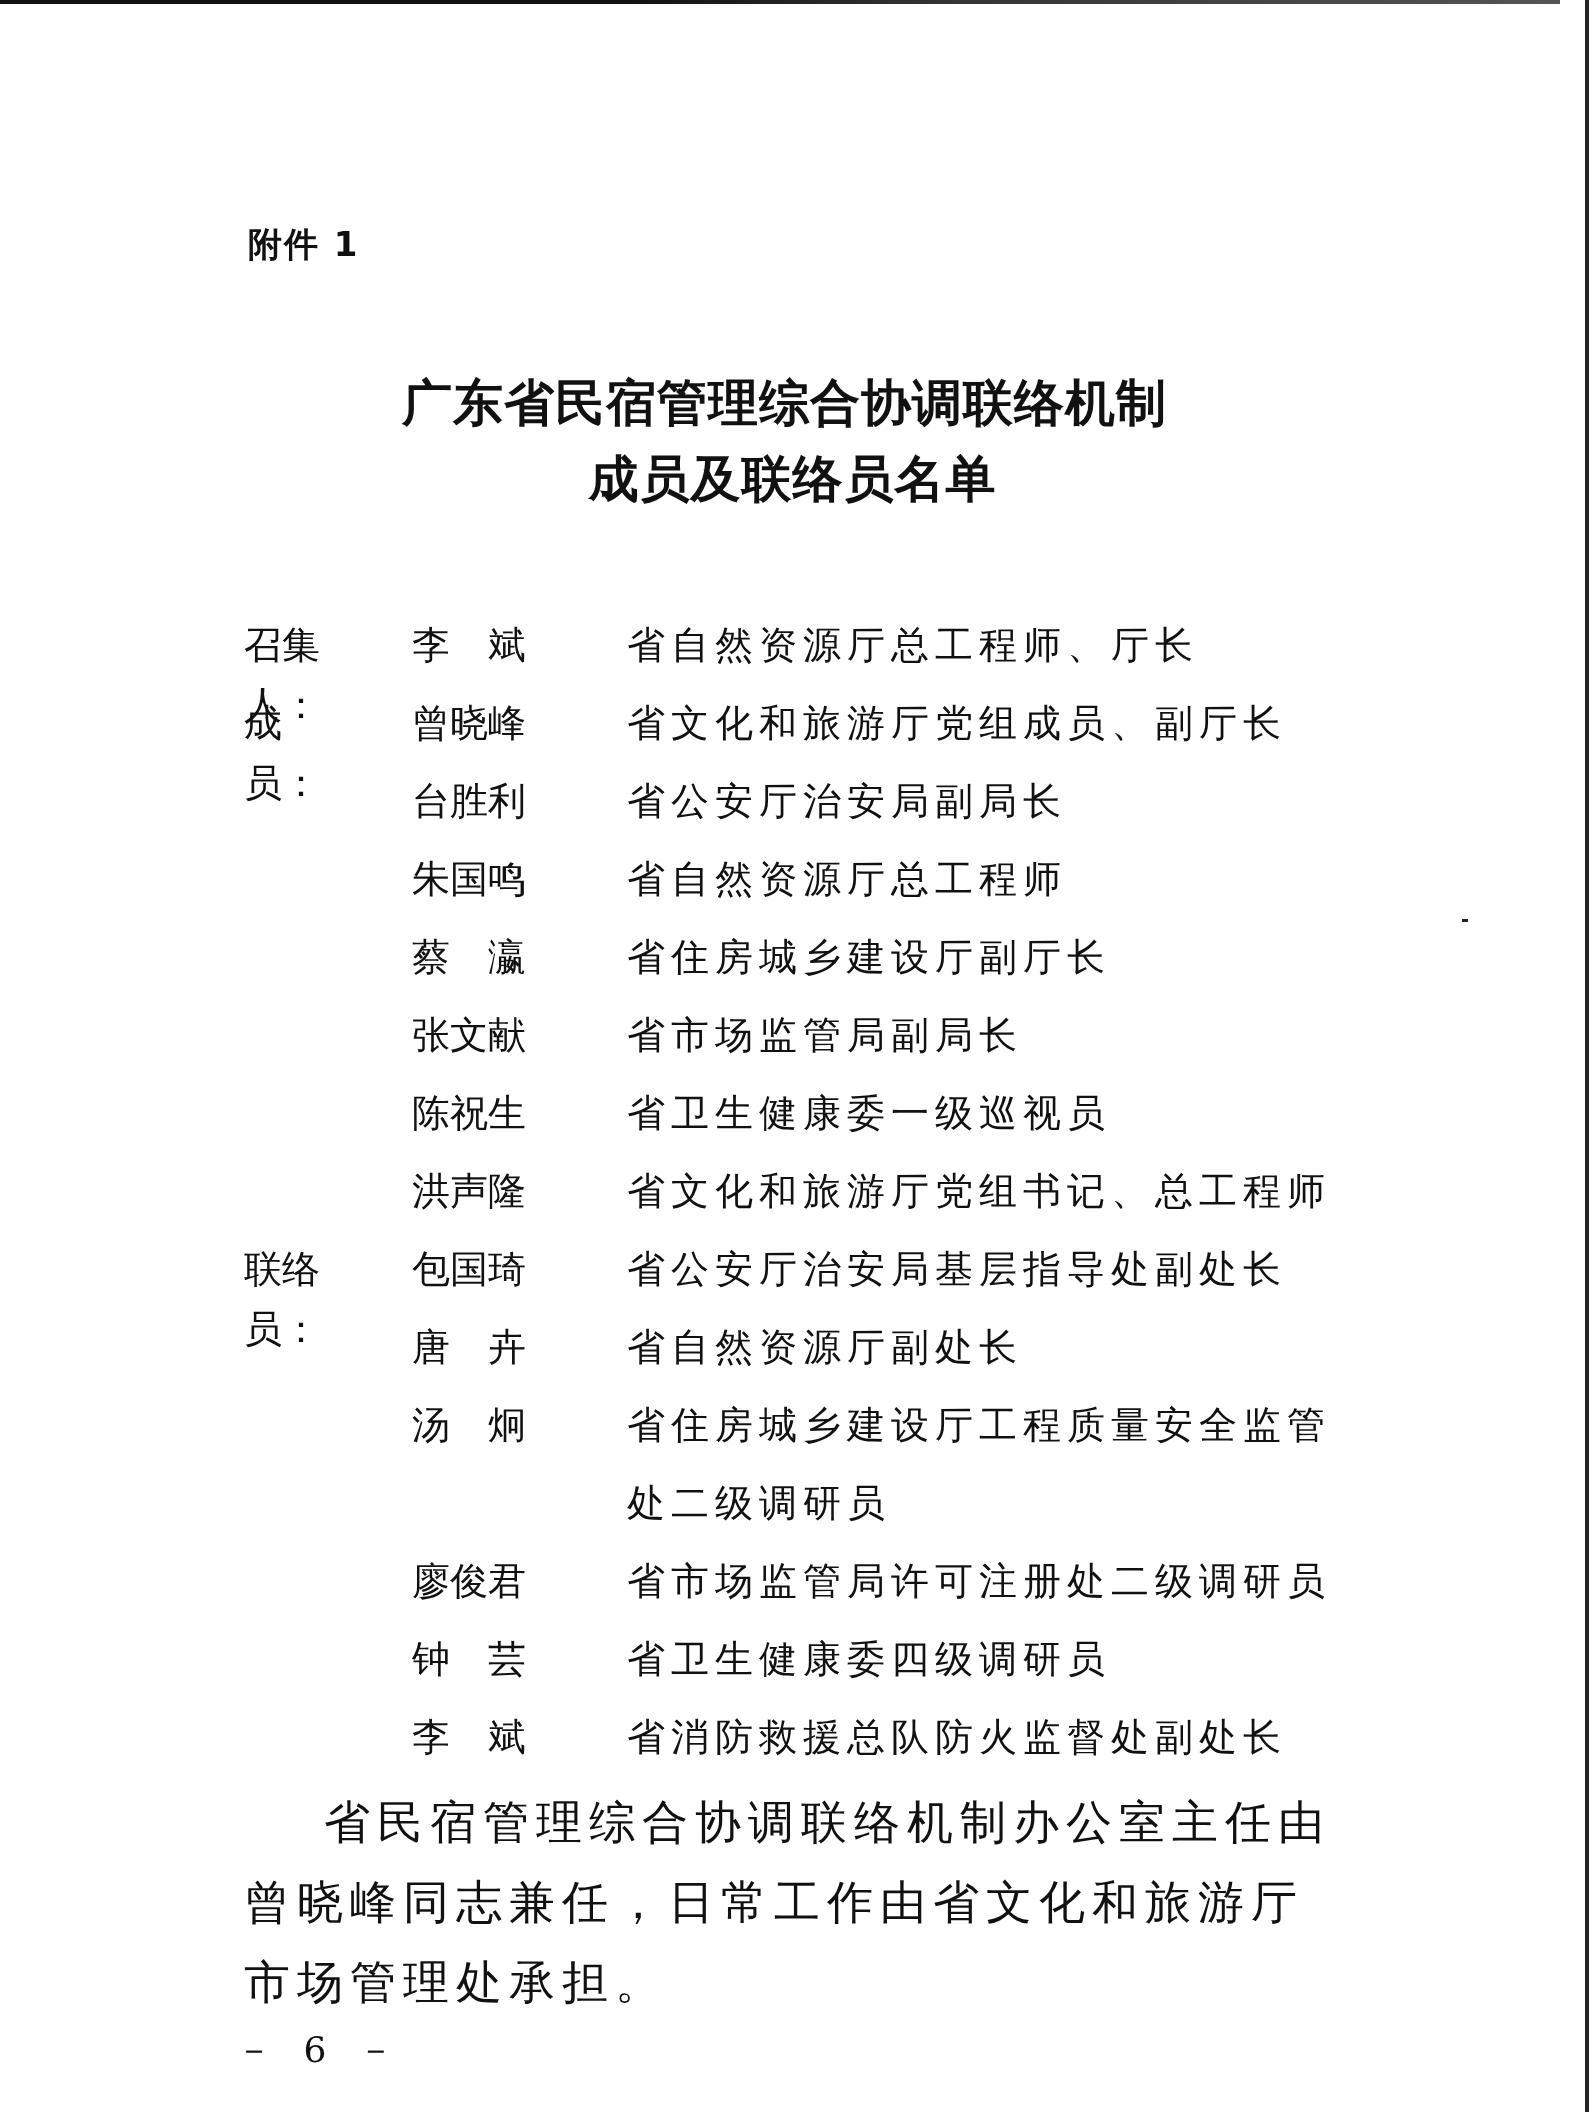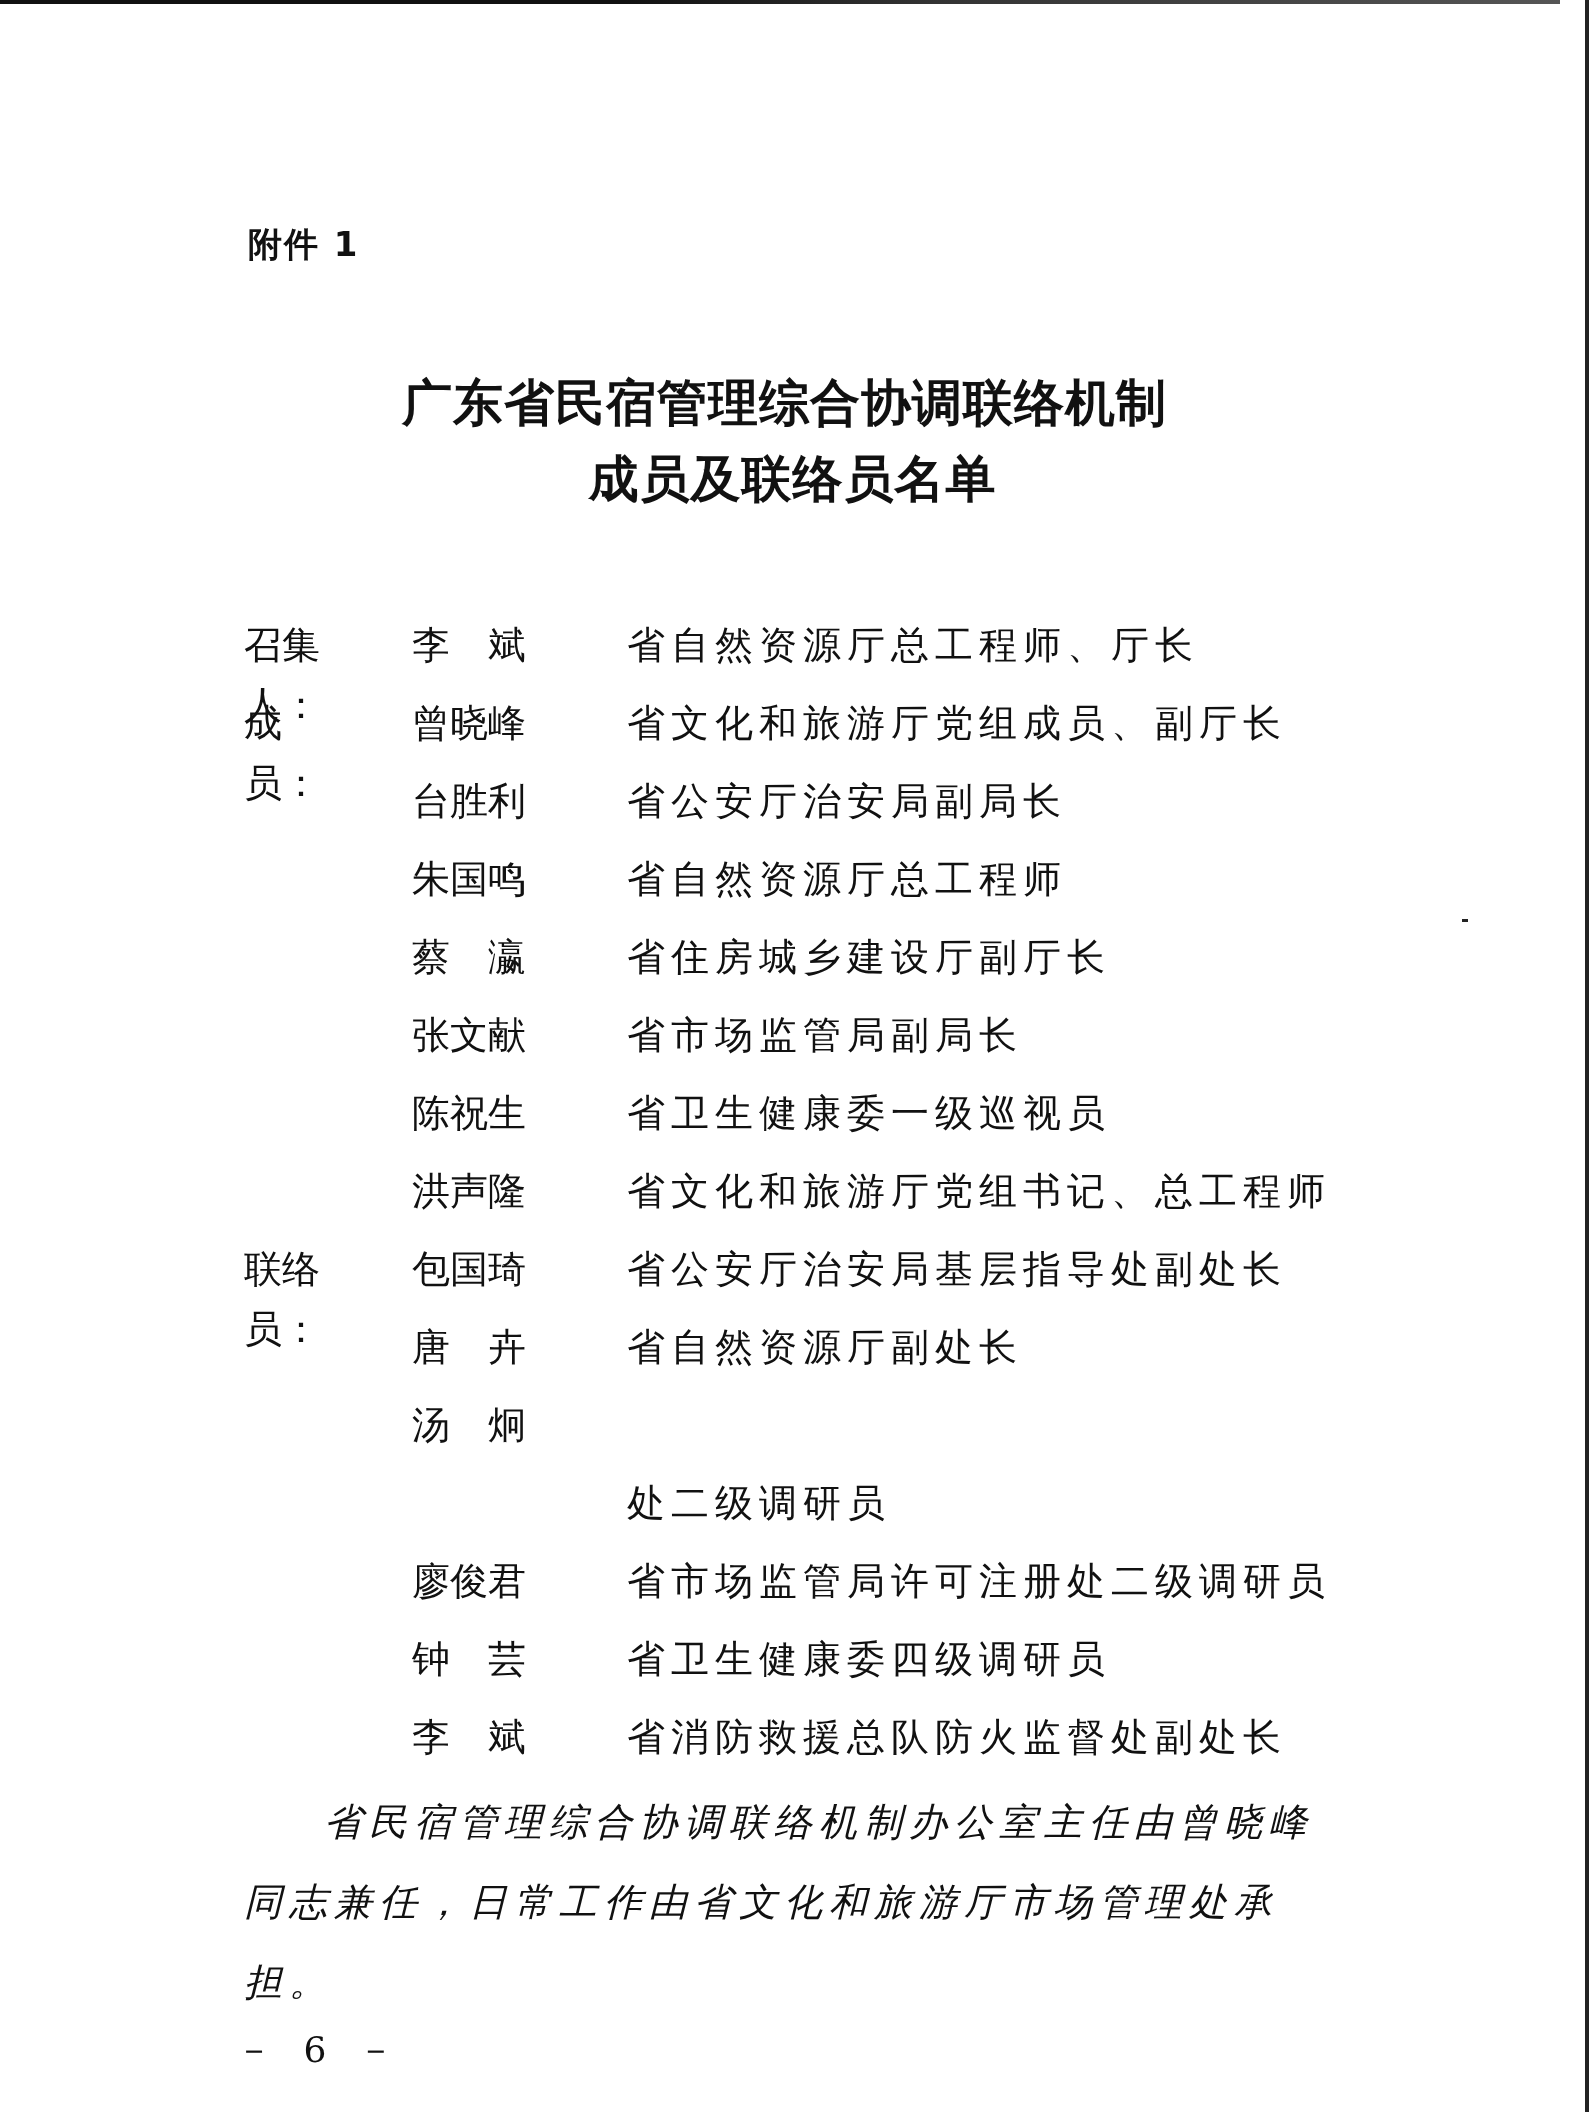--- a/index.html
+++ b/index.html
@@ -38,23 +38,22 @@
   }
   .name {
     position: absolute; left: 412px; width: 128px;
     display: flex; justify-content: space-between;
   }
   .title-text {
     position: absolute; left: 627px; letter-spacing: 6px; white-space: nowrap;
   }
   .note {
     position: absolute; left: 244px; width: 1110px;
-    font-size: 38px; line-height: 80px; letter-spacing: 7px;
+    font-size: 46px; line-height: 80px; letter-spacing: 7px;
     text-indent: 80px;
-    font-style: italic;
   }
   .page-num {
     position: absolute; left: 236px; top: 2026px;
     font-family: "DejaVu Serif", "Liberation Serif", serif;
     font-size: 36px; letter-spacing: 10px;
   }
 </style>
 </head>
 <body>
 
@@ -107,20 +106,21 @@
   <span class="role">联络员：</span>
   <span class="name">包国琦</span>
   <span class="title-text">省公安厅治安局基层指导处副处长</span>
 </div>
 <div class="row" style="top:1317px">
   <span class="name">唐　卉</span>
   <span class="title-text">省自然资源厅副处长</span>
 </div>
 <div class="row" style="top:1395px">
   <span class="name">汤　炯</span>
+  <span class="title-text">省住房城乡建设厅工程质量安全监管</span>
 </div>
 <div class="row" style="top:1473px">
   <span class="title-text">处二级调研员</span>
 </div>
 <div class="row" style="top:1551px">
   <span class="name">廖俊君</span>
   <span class="title-text">省市场监管局许可注册处二级调研员</span>
 </div>
 <div class="row" style="top:1629px">
   <span class="name">钟　芸</span>

